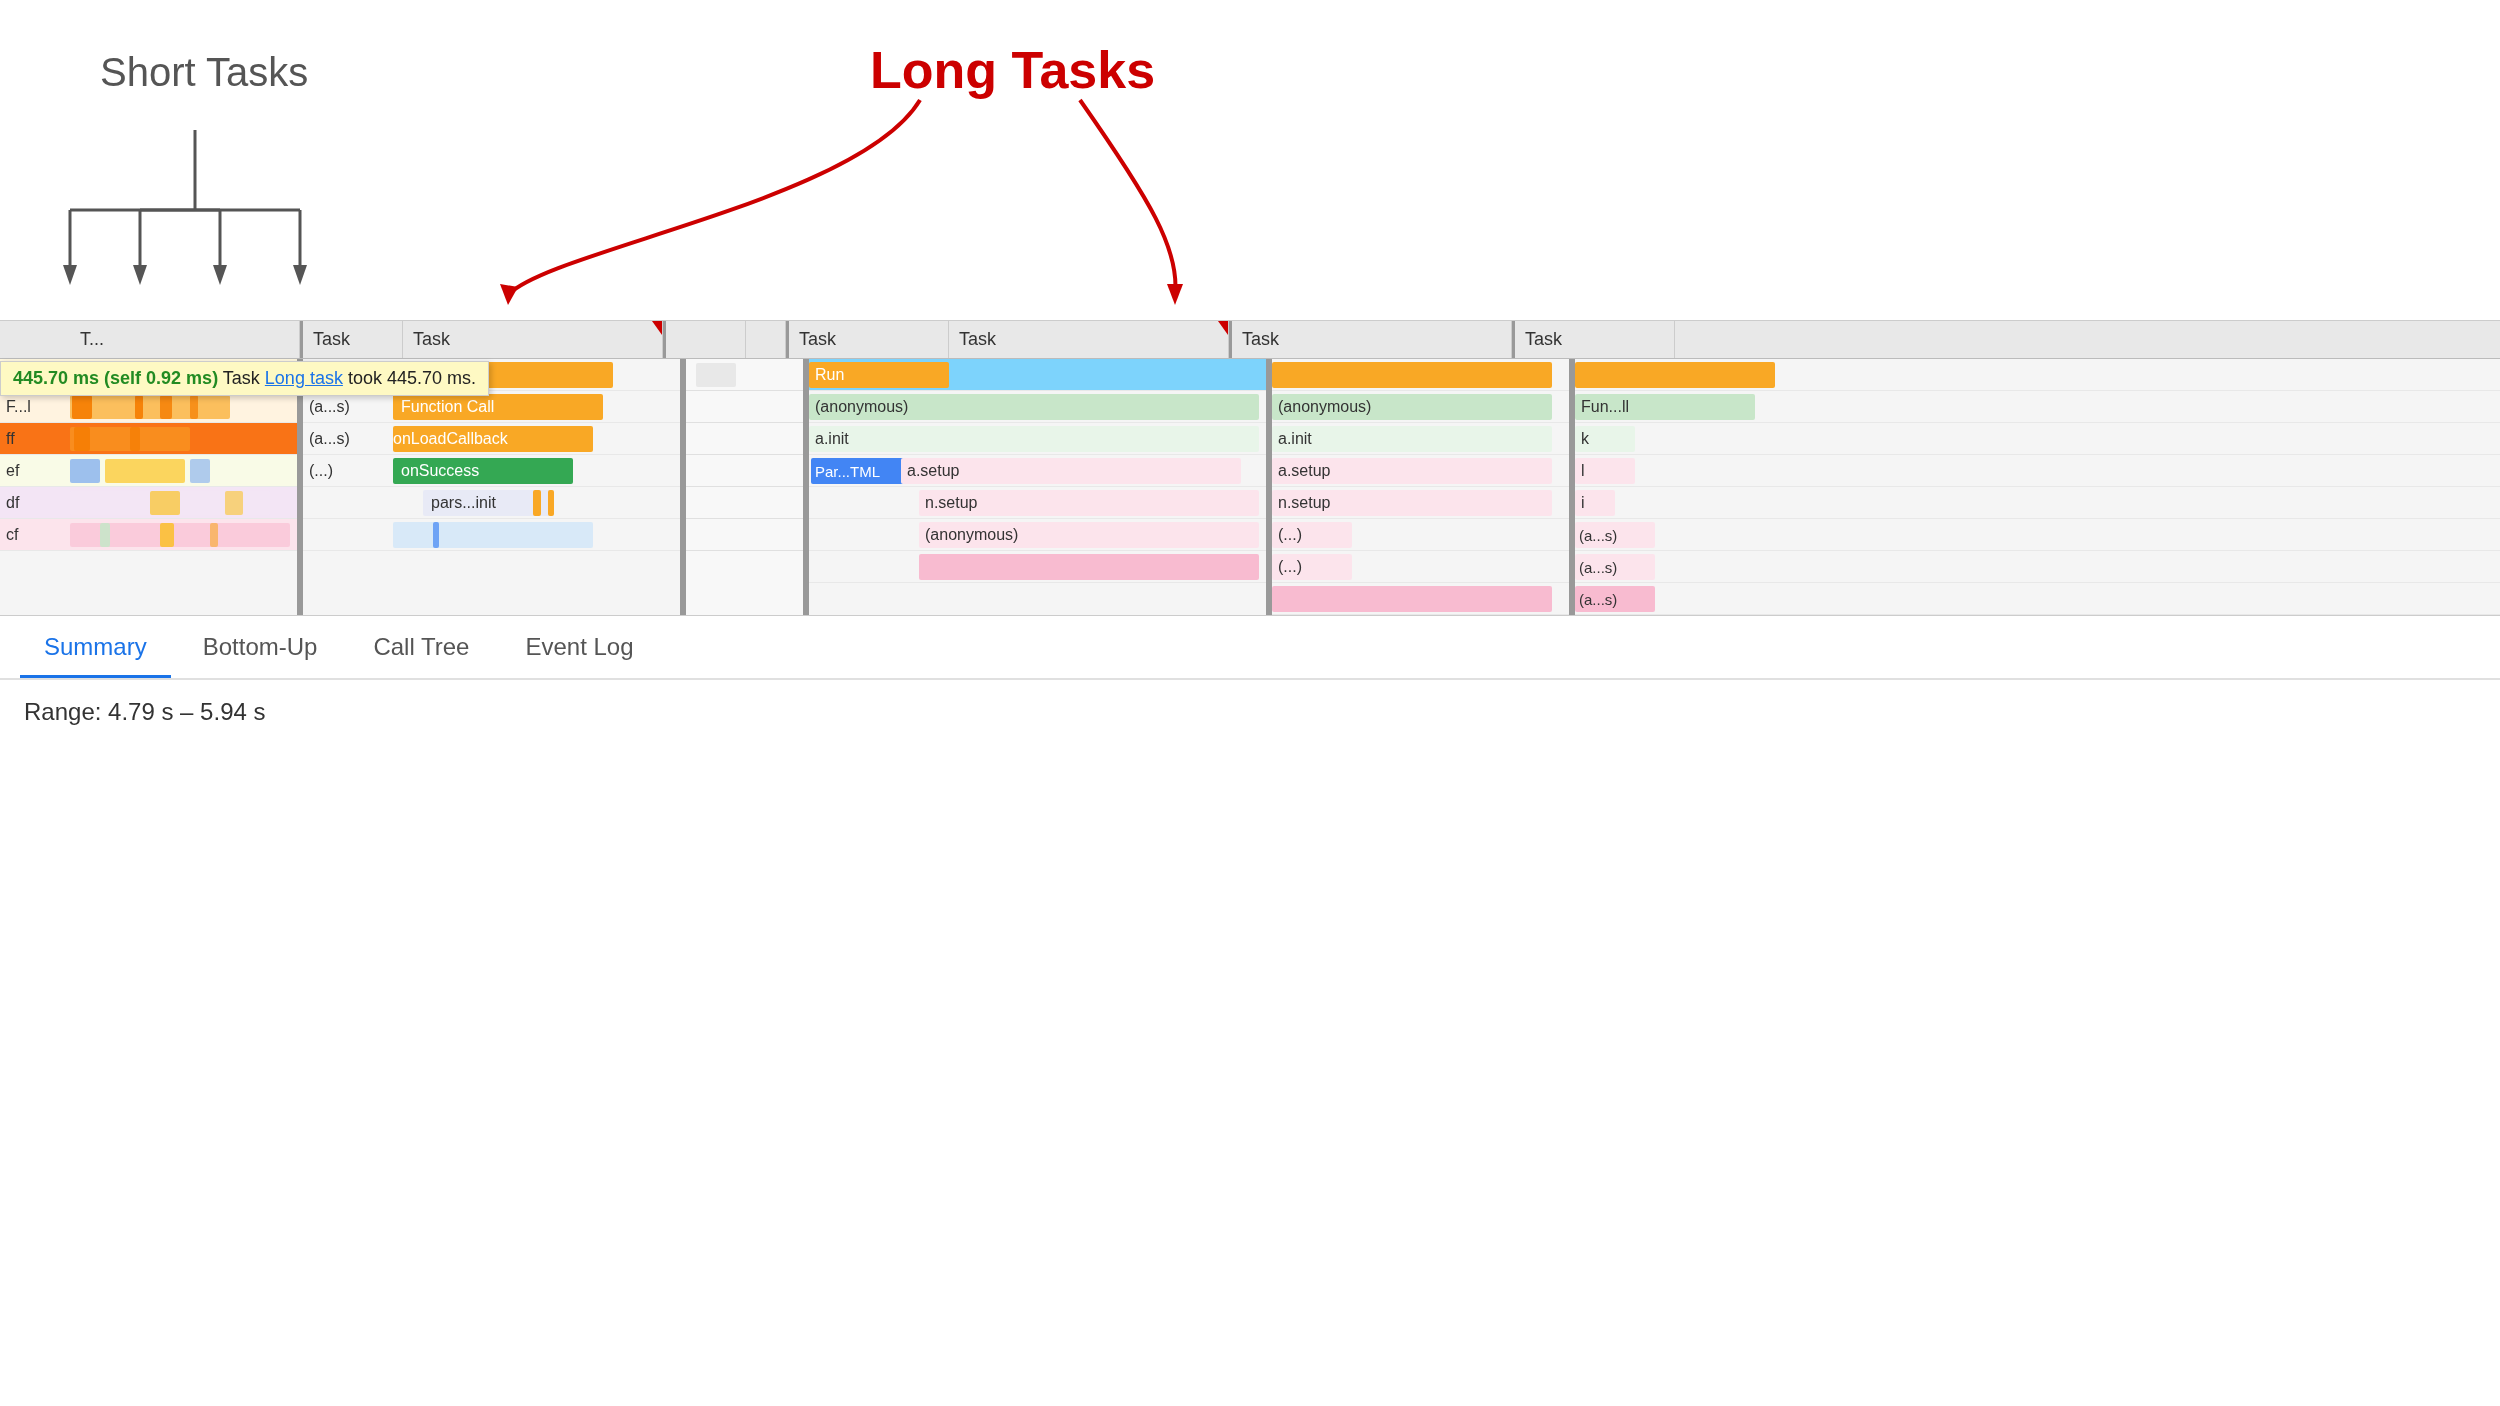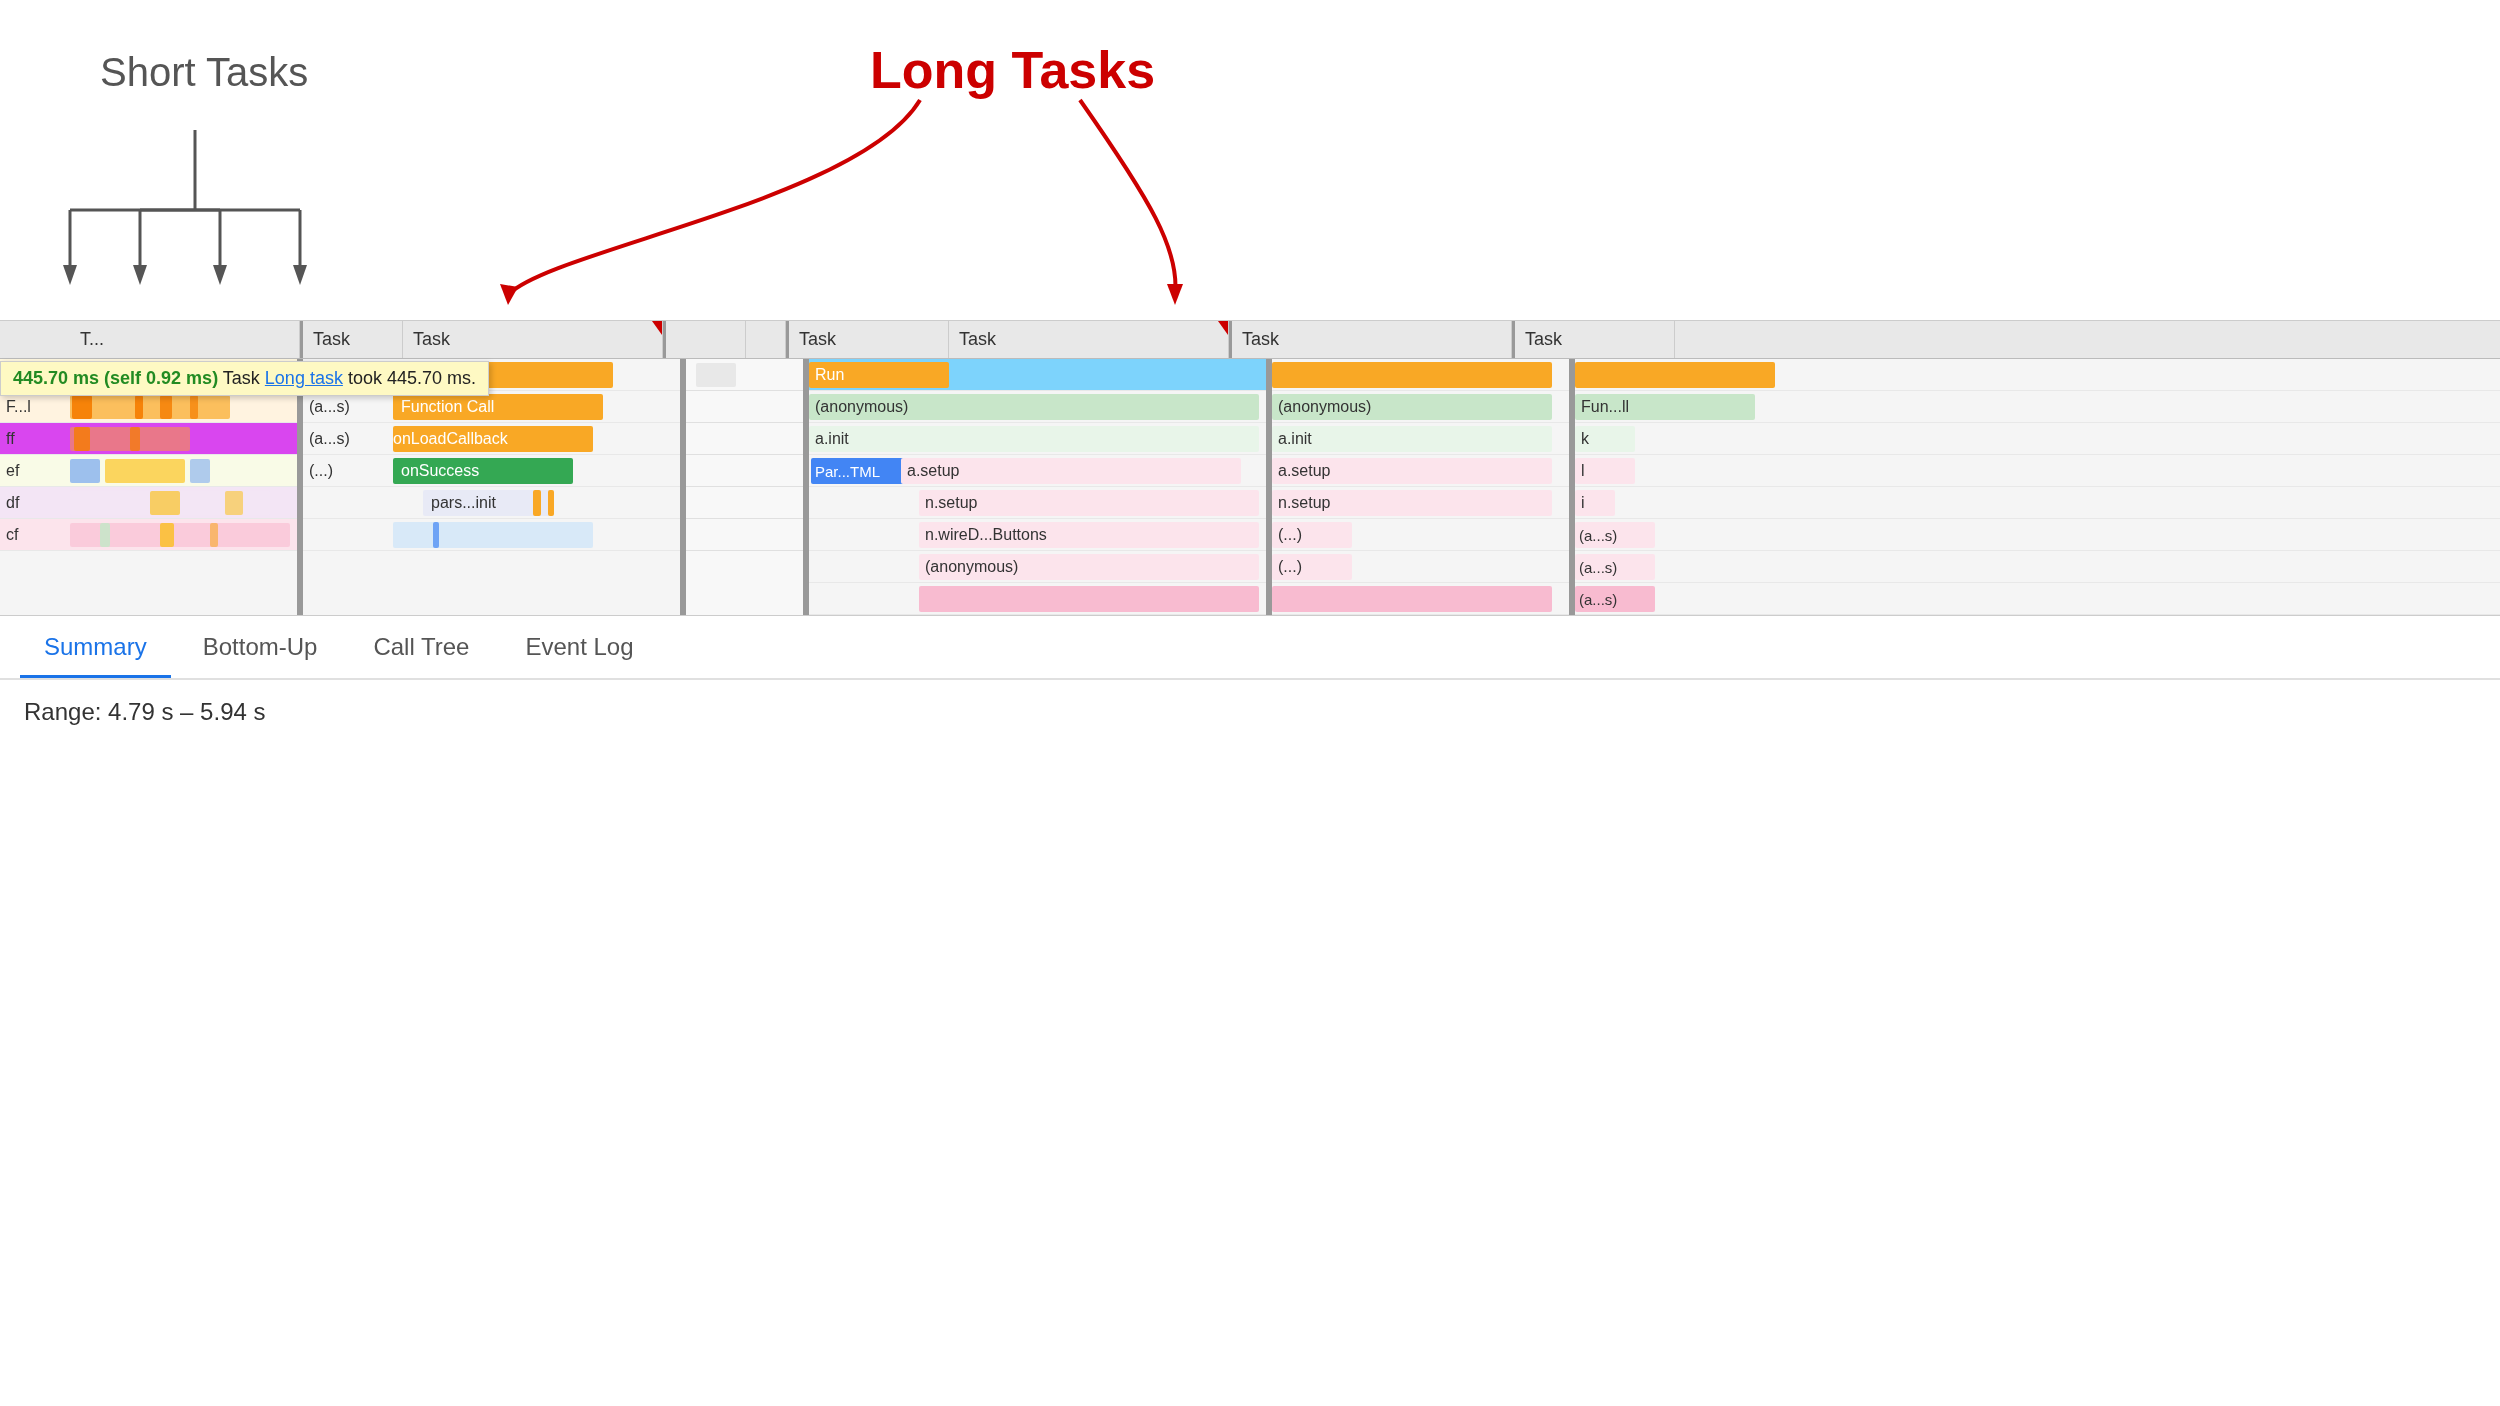--- a/index.html
+++ b/index.html
@@ -257,21 +257,21 @@
         <div class="flame-label" style="width:70px;">F...l</div>
         <div style="flex:1; position:relative; overflow:hidden; height:100%;">
           <div style="position:absolute;left:0;top:4px;width:160px;height:24px;background:#f9a825;opacity:0.7;border-radius:2px;"></div>
           <div style="position:absolute;left:2px;top:4px;width:20px;height:24px;background:#f57c00;opacity:0.9;border-radius:2px;"></div>
           <div style="position:absolute;left:65px;top:4px;width:8px;height:24px;background:#f57c00;opacity:0.9;border-radius:2px;"></div>
           <div style="position:absolute;left:90px;top:4px;width:12px;height:24px;background:#f57c00;opacity:0.8;border-radius:2px;"></div>
           <div style="position:absolute;left:120px;top:4px;width:8px;height:24px;background:#f57c00;opacity:0.7;border-radius:2px;"></div>
         </div>
       </div>
 
-      <div class="flame-row" style="background:#d946ef;justify-content:center;">
+      <div class="flame-row" style="background:#f97316;justify-content:center;">
         <div class="flame-label" style="width:70px;">ff</div>
         <div style="flex:1; position:relative; overflow:hidden; height:100%;">
           <div style="position:absolute;left:0;top:4px;width:120px;height:24px;background:#f9a825;opacity:0.5;border-radius:2px;"></div>
           <div style="position:absolute;left:4px;top:4px;width:16px;height:24px;background:#f57c00;opacity:0.8;border-radius:2px;"></div>
           <div style="position:absolute;left:60px;top:4px;width:10px;height:24px;background:#f57c00;opacity:0.7;border-radius:2px;"></div>
         </div>
       </div>
 
       <div class="flame-row" style="background:#f9fbe7;">
         <div class="flame-label" style="width:70px;">ef</div>
@@ -405,25 +405,20 @@
           <div style="position:absolute;left:0;top:3px;width:340px;height:26px;background:#fce4ec;border-radius:2px;display:flex;align-items:center;padding-left:6px;font-size:16px;color:#333;">a.setup</div>
         </div>
       </div>
 
       <div class="flame-row">
         <div style="flex:1; position:relative; height:100%;">
           <div style="position:absolute;left:110px;top:3px;width:340px;height:26px;background:#fce4ec;border-radius:2px;display:flex;align-items:center;padding-left:6px;font-size:16px;color:#333;">n.setup</div>
         </div>
       </div>
 
-      <div class="flame-row">
-        <div style="flex:1; position:relative; height:100%;">
-          <div style="position:absolute;left:110px;top:3px;width:340px;height:26px;background:#fce4ec;border-radius:2px;display:flex;align-items:center;padding-left:6px;font-size:16px;color:#333;">n.wireD...Buttons</div>
-        </div>
-      </div>
 
       <div class="flame-row">
         <div style="flex:1; position:relative; height:100%;">
           <div style="position:absolute;left:110px;top:3px;width:340px;height:26px;background:#fce4ec;border-radius:2px;display:flex;align-items:center;padding-left:6px;font-size:16px;color:#333;">(anonymous)</div>
         </div>
       </div>
 
       <div class="flame-row">
         <div style="flex:1; position:relative; height:100%;">
           <div style="position:absolute;left:110px;top:3px;width:340px;height:26px;background:#f8bbd0;border-radius:2px;"></div>

